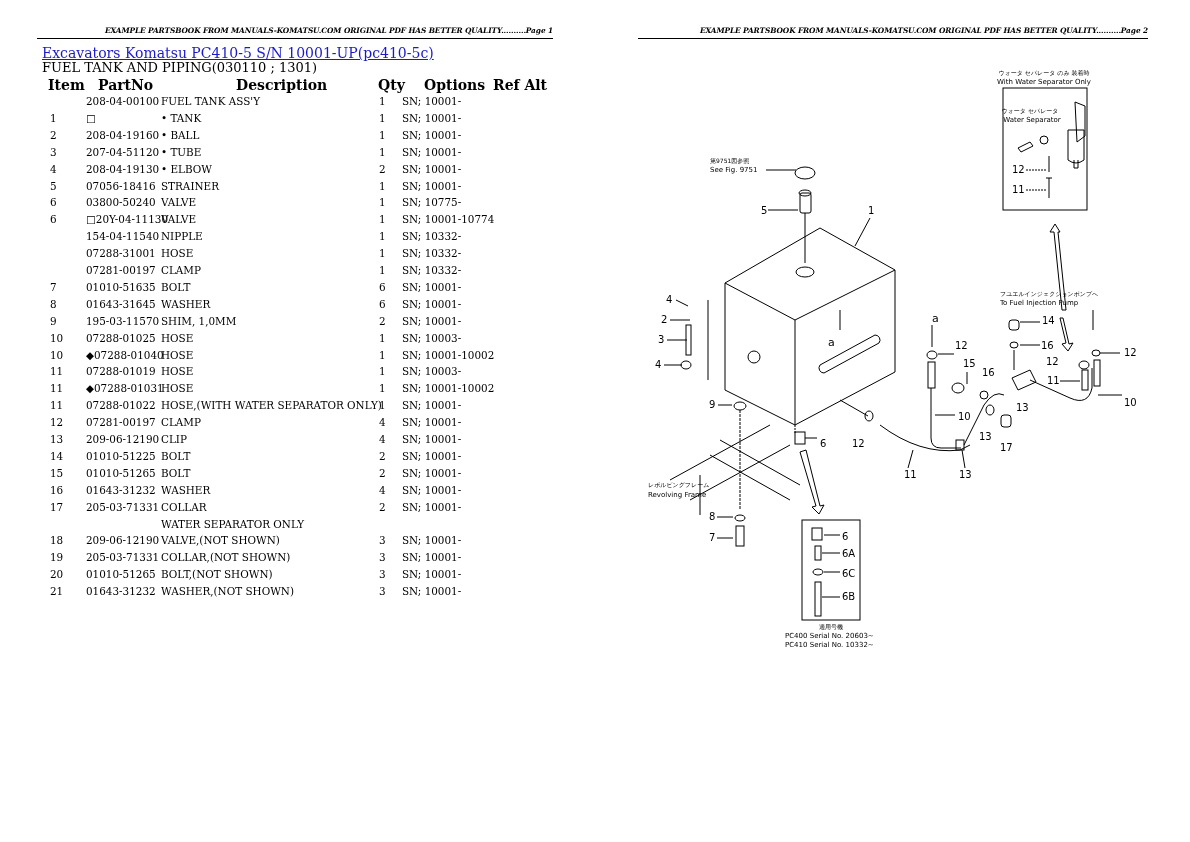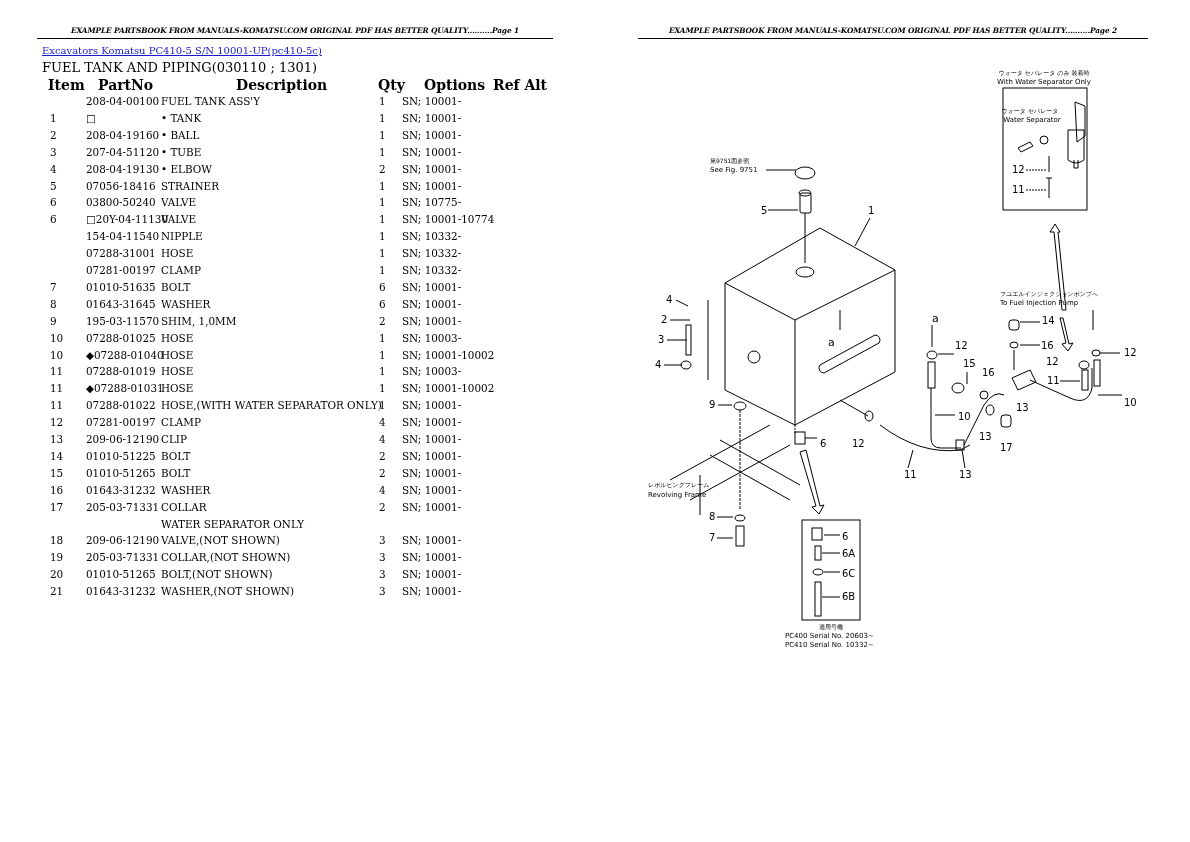--- a/index.html
+++ b/index.html
@@ -1,20 +1,20 @@
 <!DOCTYPE html>
 <html><head>
 <meta charset="utf-8">
 <style>
   html, body { margin:0; padding:0; background:#ffffff; }
   body { width:1190px; height:842px; position:relative; overflow:hidden; font-family:"DejaVu Serif", serif; color:#000; }
-  .page-header { position:absolute; top:26px; height:12px; border-bottom:1px solid #000; font-family:"DejaVu Serif", serif; font-weight:bold; font-style:italic; font-size:7.4px; text-align:center; white-space:nowrap; letter-spacing:-0.1px; }
+  .page-header { position:absolute; top:26px; height:12px; border-bottom:1px solid #000; font-family:"DejaVu Serif", serif; font-weight:bold; font-style:italic; font-size:7.4px; text-align:right; white-space:nowrap; letter-spacing:-0.1px; }
   #hdr1 { left:37px; width:516px; }
   #hdr2 { left:638px; width:510px; }
-  .link { position:absolute; left:42px; top:45px; font-size:10px; color:#1a1acc; text-decoration:underline; white-space:nowrap; font-family:"DejaVu Serif", serif; }
+  .link { position:absolute; left:42px; top:45px; font-size:14px; color:#1a1acc; text-decoration:underline; white-space:nowrap; font-family:"DejaVu Serif", serif; }
   .subtitle { position:absolute; left:42px; top:60px; font-size:13px; white-space:nowrap; font-family:"DejaVu Serif", serif; }
   .colhdr { position:absolute; top:77px; font-size:14px; font-weight:bold; white-space:nowrap; }
   .row { position:absolute; left:0; height:17px; font-size:10.4px; white-space:nowrap; }
   .row span { position:absolute; top:0; }
   .c-item { left:50px; }
   .c-part { left:78px;margin-left:8px; }
   .c-desc { left:161px; }
   .c-qty { left:379px; }
   .c-opt { left:402px; }
   .diagram { position:absolute; left:630px; top:50px; width:560px; height:620px; }

